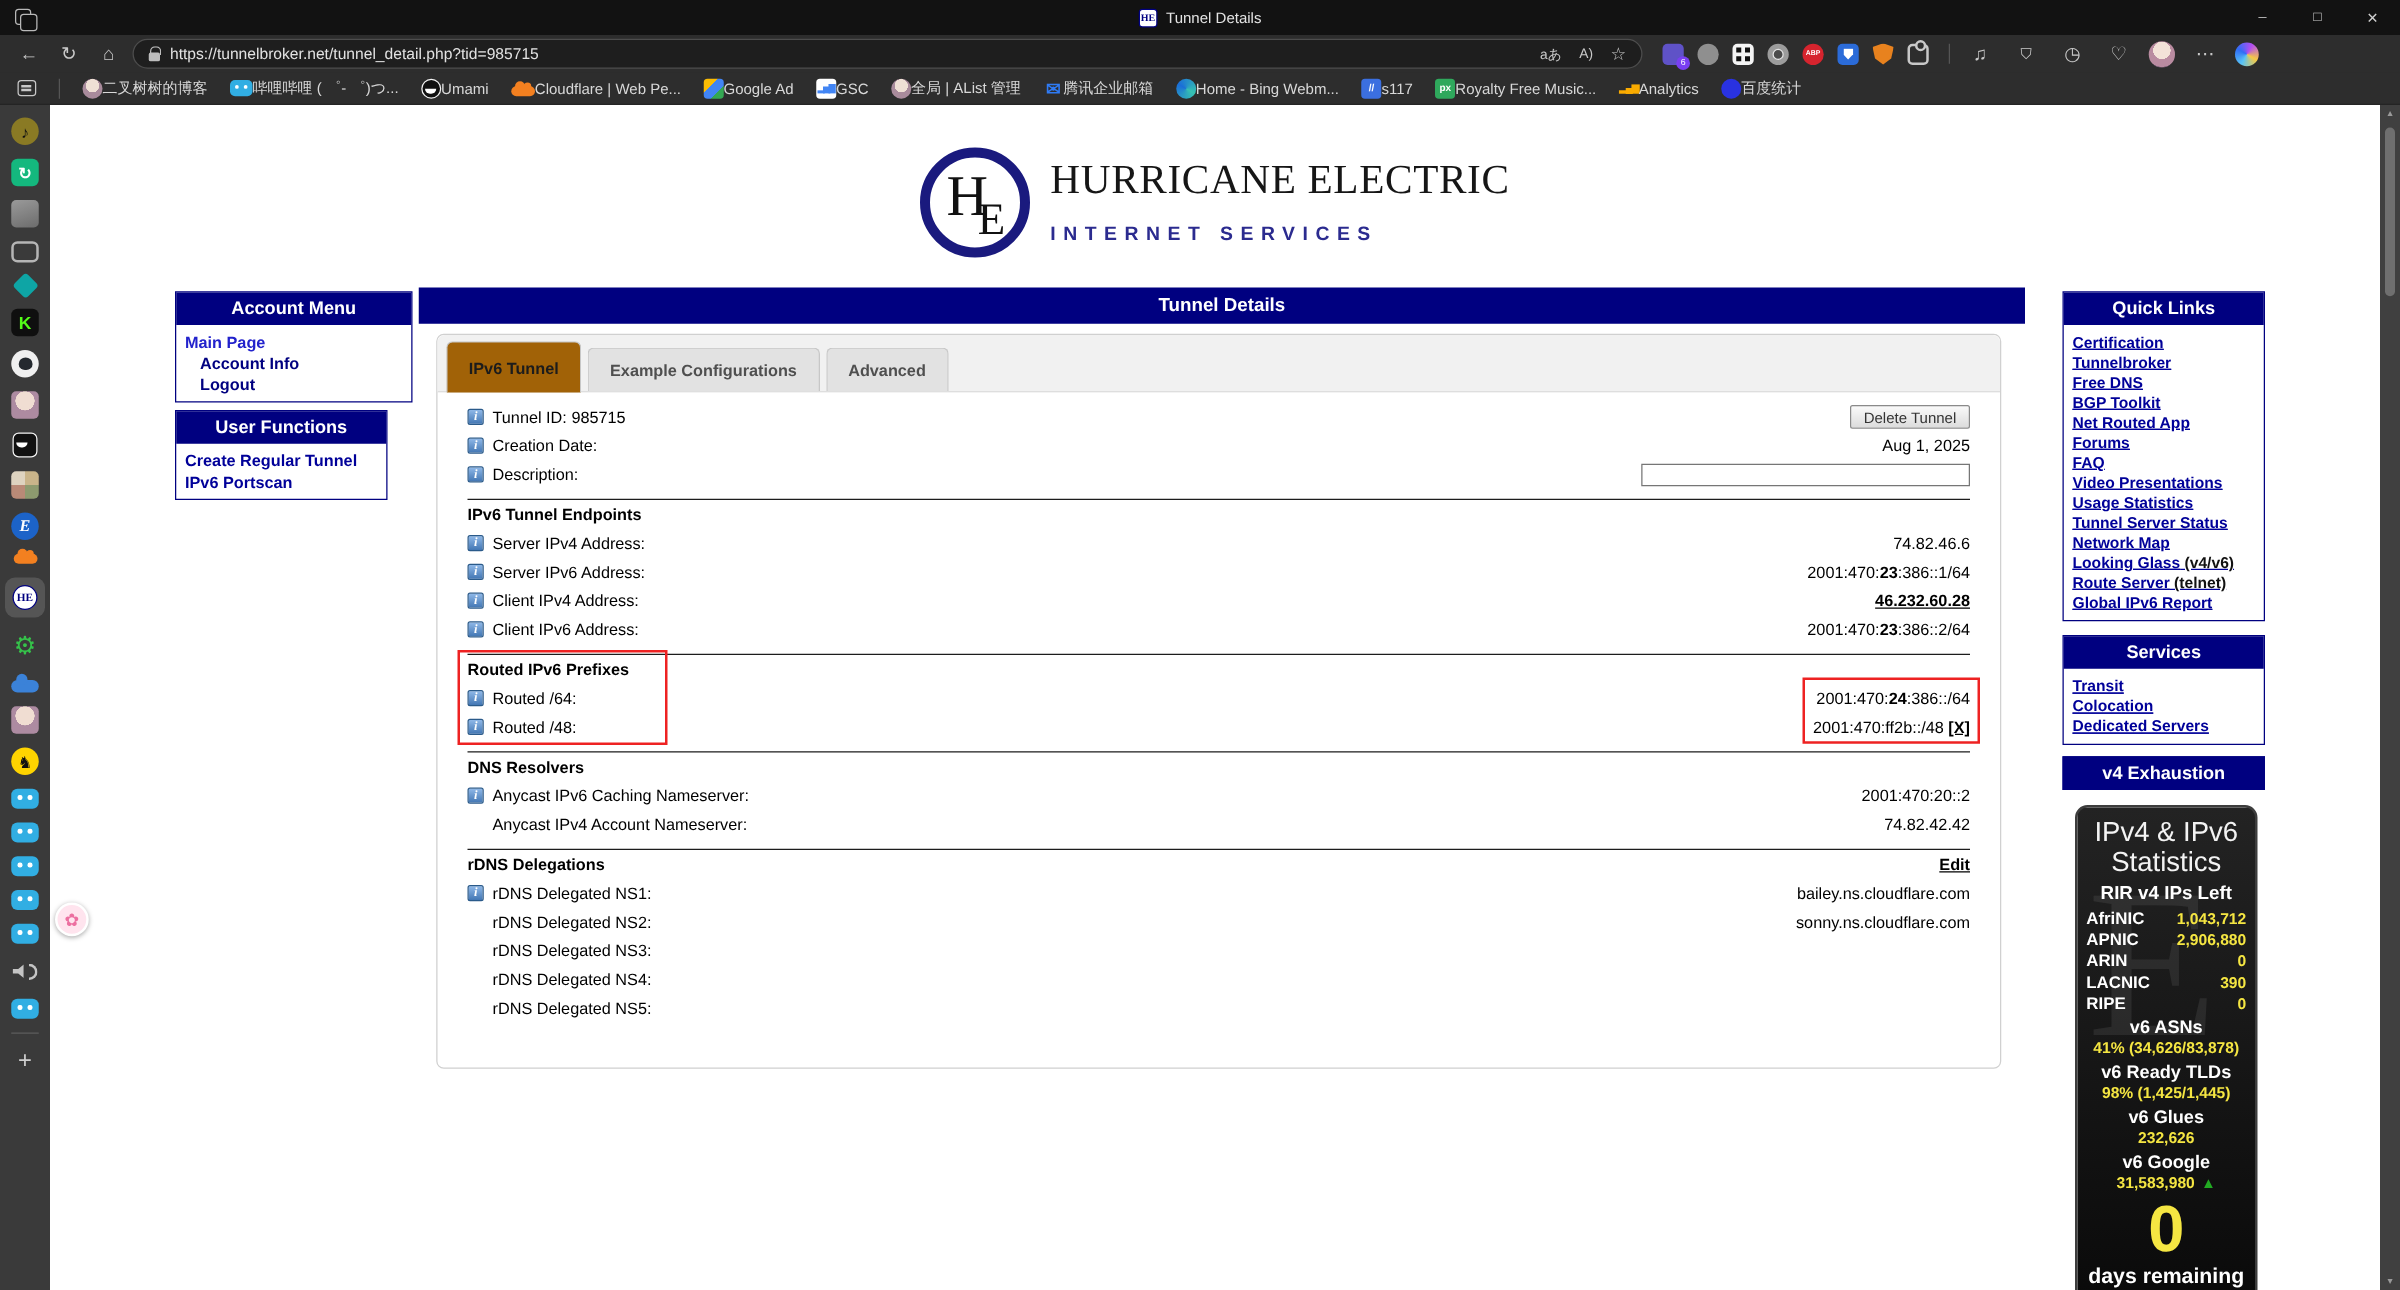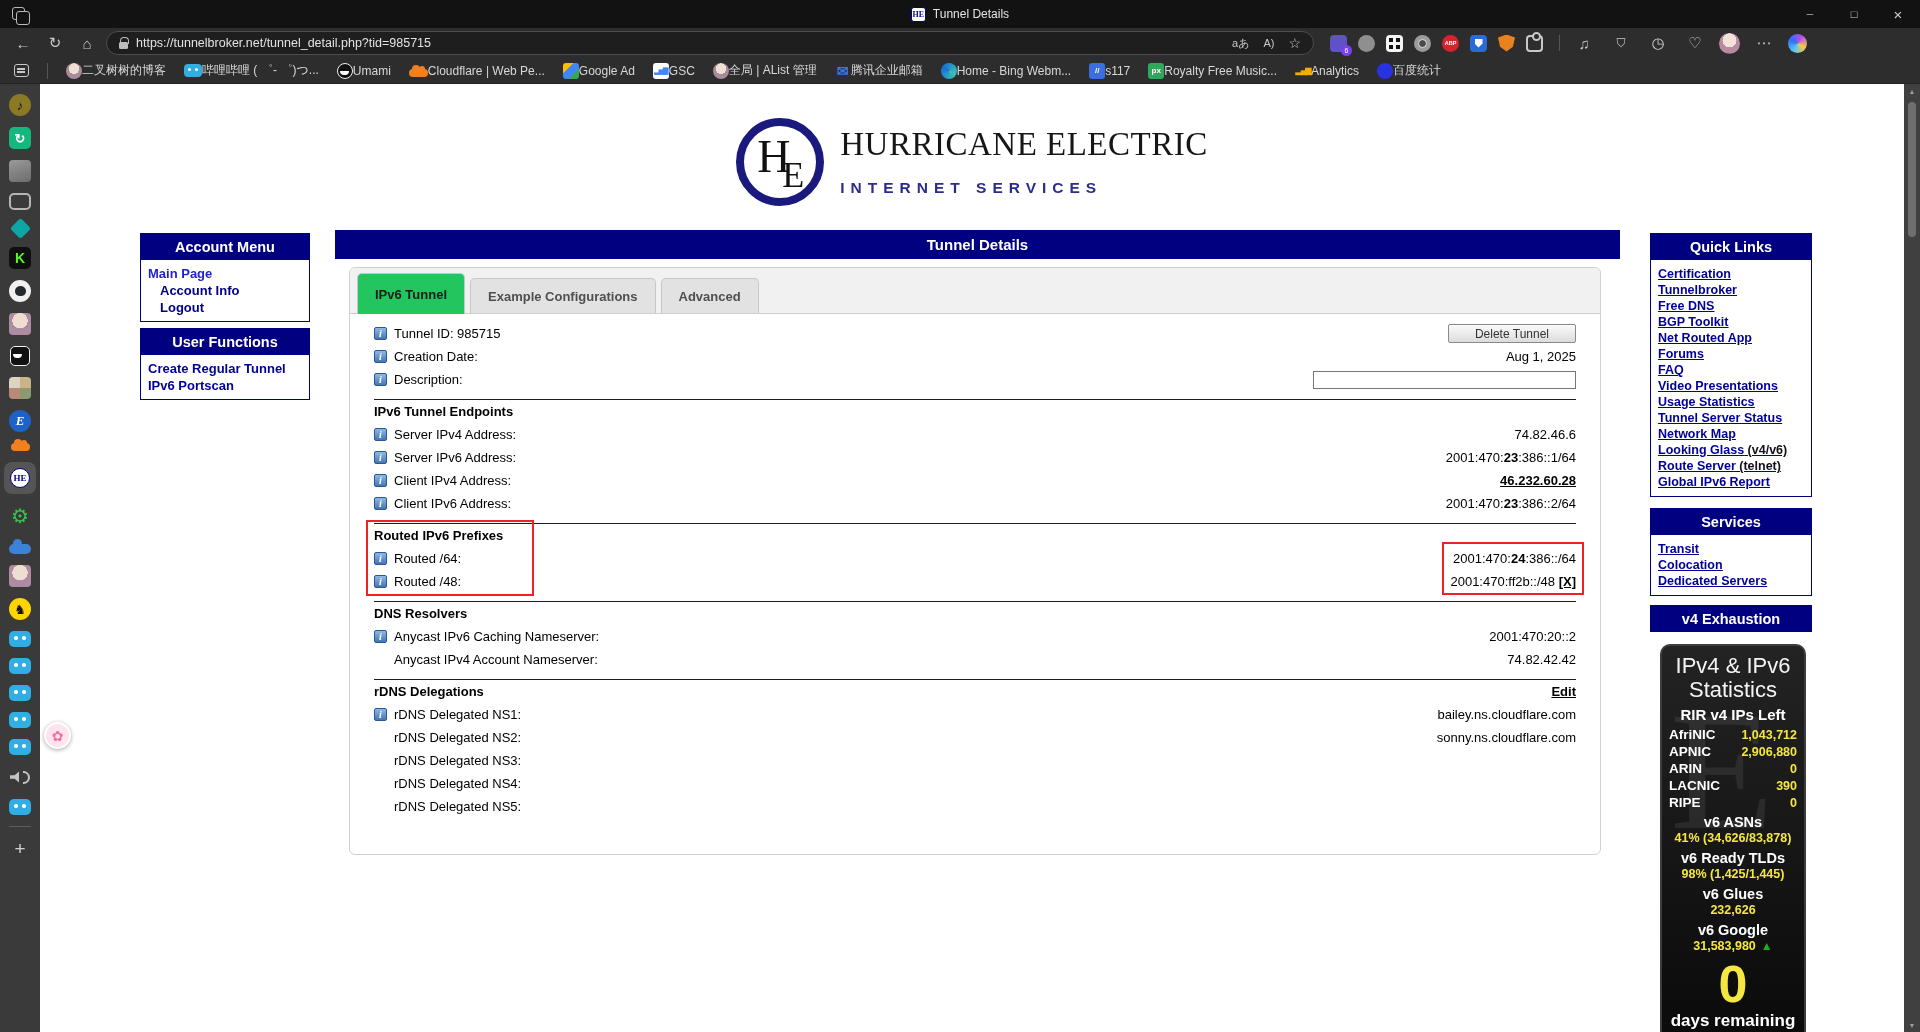--- a/index.html
+++ b/index.html
@@ -116,32 +116,32 @@
 .menu-body{padding:5px 7px}
 .menu-link{display:block;font-weight:bold;font-size:13px;line-height:17px;color:#000080;text-decoration:none}
 .menu-link.bright{color:#2222cc}
 .menu-link.indent{padding-left:12px}
 
 
 #panel-title{position:absolute;left:295px;top:146px;width:1285px;height:29px;background:#000080;color:#fff;font-weight:bold;font-size:15px;display:flex;align-items:center;justify-content:center}
 #tabs-widget{position:absolute;left:309px;top:183px;width:1252px;height:588px;border:1px solid #d0d0d0;border-radius:6px;background:#fff}
 #tabs-nav{height:46px;background:#f1f1f1;border-bottom:1px solid #cfcfcf;border-radius:6px 6px 0 0;display:flex;align-items:flex-end;padding:0 7px;gap:5px}
 .tab{height:35px;padding:0 17px;display:flex;align-items:center;font-weight:bold;font-size:13px;color:#4f4f4f;background:#e2e2e2;border:1px solid #c7c7c7;border-bottom:none;border-radius:5px 5px 0 0}
-.tab.active{background:#22c55e;color:#1c1c1c;height:41px;margin-bottom:-1px;position:relative;z-index:2}
+.tab.active{background:#a16207;color:#1c1c1c;height:41px;margin-bottom:-1px;position:relative;z-index:2}
 #tabs-content{padding:8px 24px 12px}
 .row{display:flex;align-items:center;height:23px}
 .info-i{width:13px;height:13px;margin-right:7px;border-radius:2px;background:linear-gradient(#8fb8e8,#4377b4);border:1px solid #2a5a8a;color:#fff;font-family:"Liberation Serif",serif;font-style:italic;font-weight:bold;font-size:10px;display:flex;align-items:center;justify-content:center;flex:0 0 auto}
 .no-i{width:20px;flex:0 0 auto}
 .val{margin-left:auto;text-align:right}
 .val b{font-weight:bold}
 .val-link{font-weight:bold;text-decoration:underline;color:#000}
 .sect{border-top:1px solid #1c1c1c;margin-top:8px}
 .sect-h{height:23px;display:flex;align-items:center;font-weight:bold}
 .edit-link{margin-left:auto;font-weight:bold;text-decoration:underline;color:#000}
-.del-btn{margin-left:auto;height:19px;padding:0 26px;font-size:12px;font-family:"Liberation Sans",sans-serif;background:linear-gradient(#fafafa,#dcdcdc);border:1px solid #8a8a8a;border-radius:2px;color:#333}
+.del-btn{margin-left:auto;height:19px;padding:0 10px;font-size:12px;font-family:"Liberation Sans",sans-serif;background:linear-gradient(#fafafa,#dcdcdc);border:1px solid #8a8a8a;border-radius:2px;color:#333}
 .desc-input{margin-left:auto;width:263px;height:18px;border:1px solid #767676;font-size:12px;padding:0 3px}
 .redbox{position:absolute;border:2px solid #ee2222;z-index:5}
 
 
 .ql-body{padding:6px 7px}
 .ql-link{display:block;font-size:12.5px;line-height:16px;color:#000099;font-weight:bold}
 .ql-link u{text-decoration:underline}
 .ql-suffix{color:#111;font-weight:bold;text-decoration:none}
 
 #v4x-head{position:absolute;left:1610px;top:521px;width:162px;height:27px;background:#000080;color:#fff;font-weight:bold;font-size:14.5px;display:flex;align-items:center;justify-content:center;border:1px solid #000080}
@@ -309,21 +309,21 @@
     <span class="he-circle">
       <span class="h">H</span>
       <span class="e">E</span>
     </span>
     <span class="he-text">
       <div class="l1">HURRICANE ELECTRIC</div>
       <div class="l2">INTERNET SERVICES</div>
     </span>
   </div>
 
-  <div class="navybox" style="left:100px;top:149px;width:170px">
+  <div class="navybox" style="left:100px;top:149px;width:190px">
     <div class="navyhead">Account Menu</div>
     <div class="menu-body">
       <a class="menu-link bright" href="#">Main Page</a>
       <a class="menu-link indent" href="#">Account Info</a>
       <a class="menu-link indent" href="#">Logout</a>
     </div>
   </div>
 
   <div class="navybox" style="left:100px;top:244px;width:170px">
     <div class="navyhead">User Functions</div>

